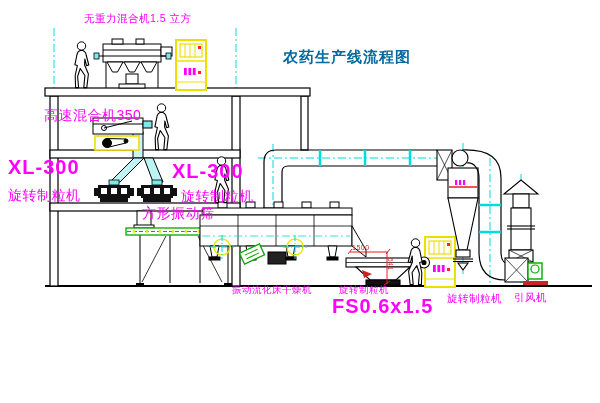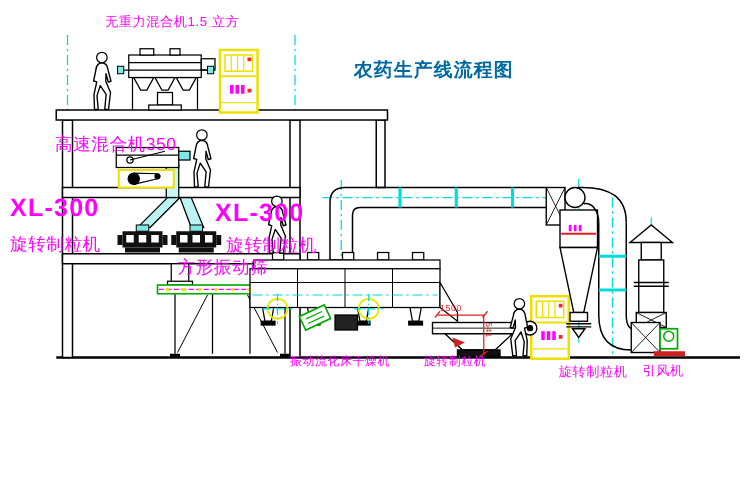--- a/index.html
+++ b/index.html
@@ -273,20 +273,21 @@
 <div class="lbl model" style="left:8px;top:157px;">XL-300</div>
 <div class="lbl s10" style="left:8px;top:188px;">旋转制粒机</div>
 <div class="lbl model" style="left:172px;top:161px;">XL-300</div>
 <div class="lbl s10" style="left:181px;top:189px;">旋转制粒机</div>
 
 <div class="lbl s10" style="left:142px;top:206px;">方形振动筛</div>
 
 <div class="lbl s9" style="left:232px;top:285px;">振动流化床干燥机</div>
 
 <div class="lbl s9" style="left:339px;top:285px;">旋转制粒机</div>
+<div class="lbl model" style="left:332px;top:296px;">FS0.6x1.5</div>
 
 <div class="lbl s11" style="left:447px;top:293px;">旋转制粒机</div>
 <div class="lbl s11" style="left:514px;top:292px;text-align:center;">引风机</div>
 
 <div class="dim" style="left:352px;top:244px;">1500</div>
 <div class="dim dimv" style="left:394px;top:258px;">541</div>
 
 </div>
 
 </body></html>

